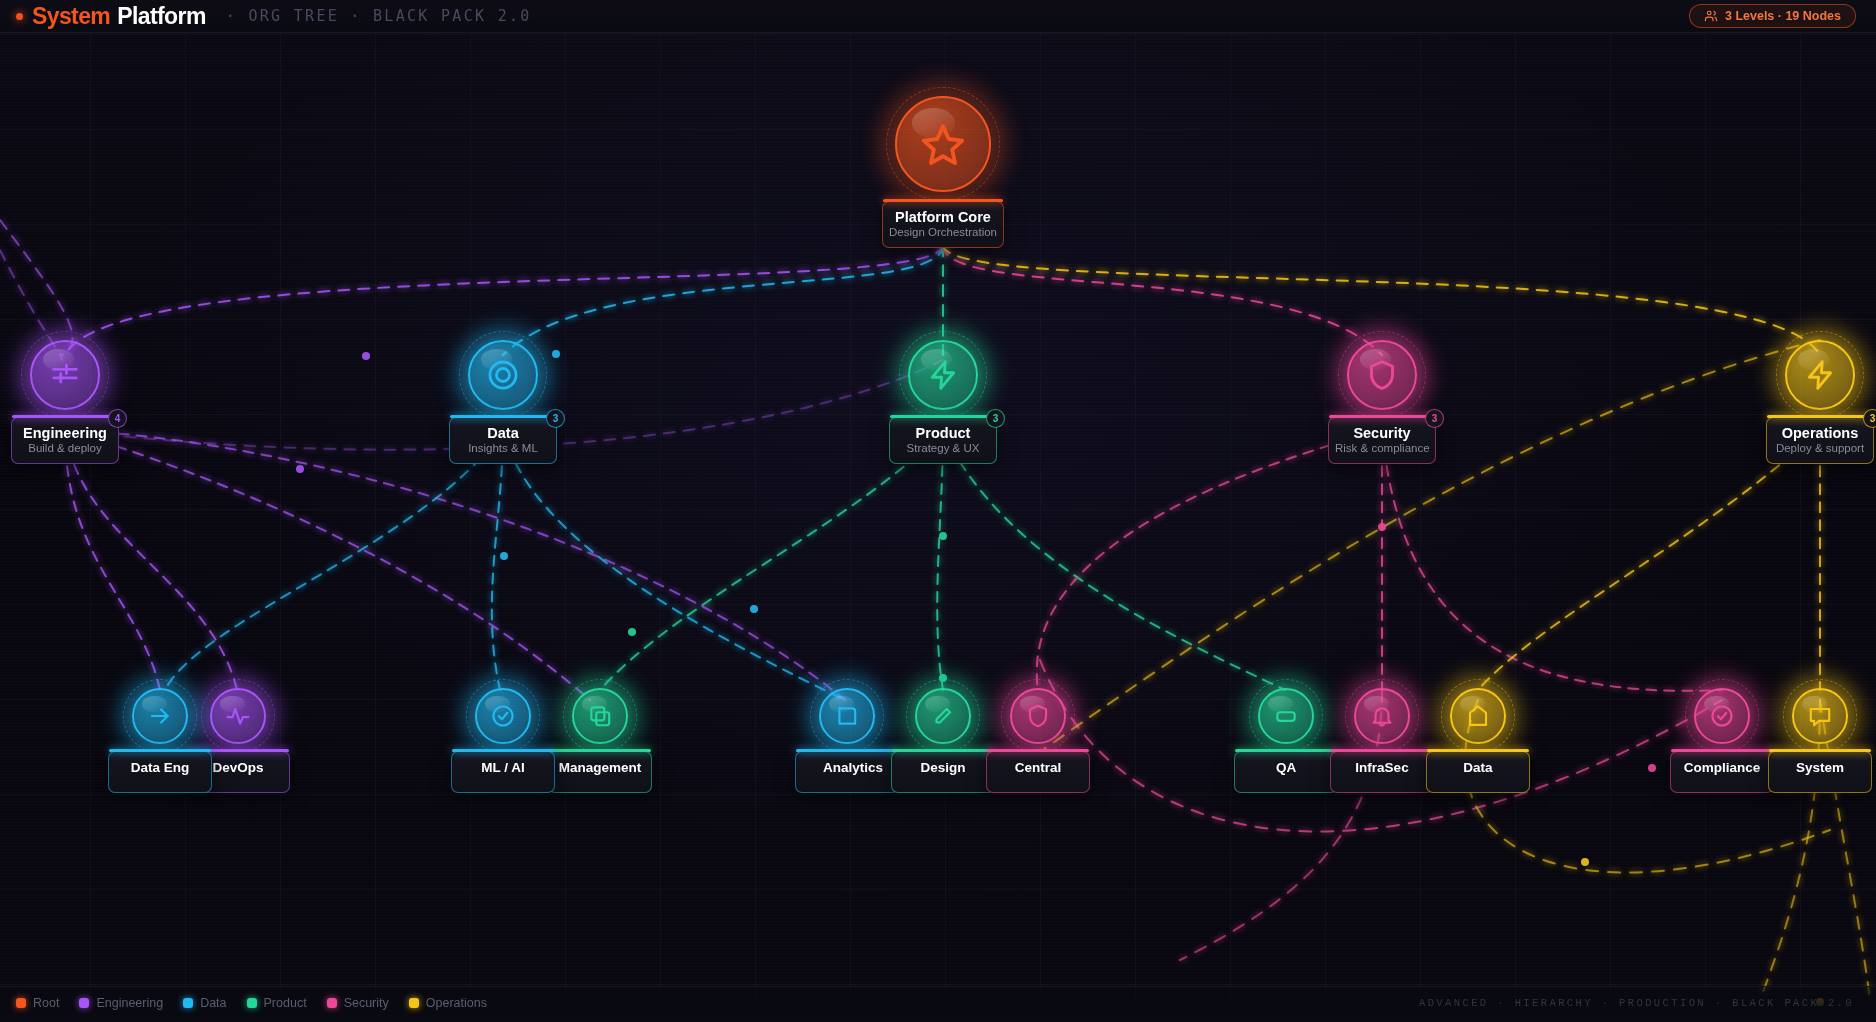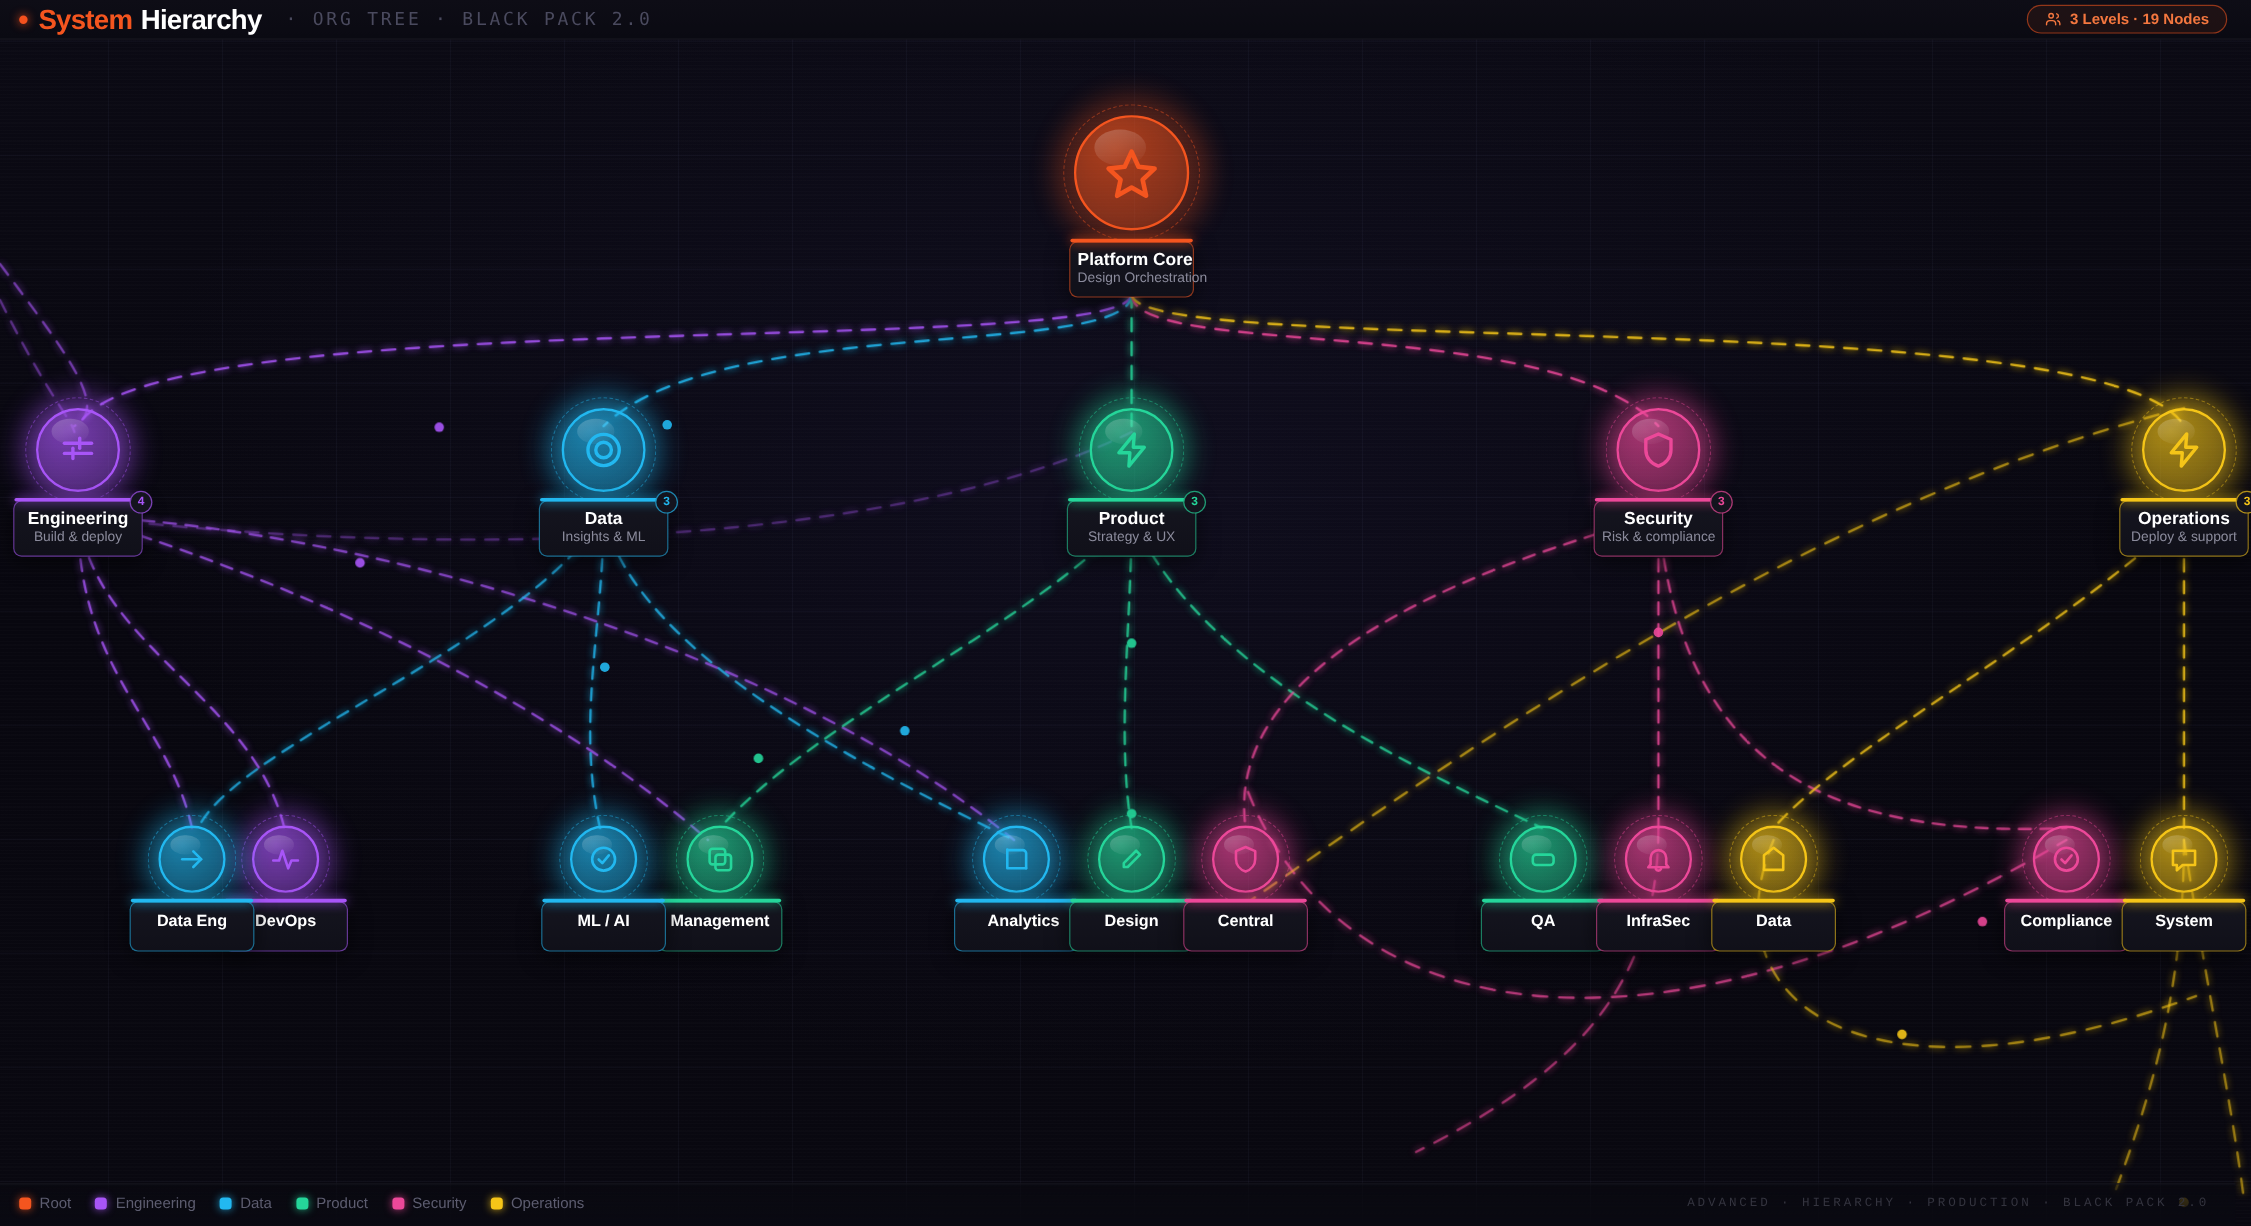--- a/index.html
+++ b/index.html
@@ -66,21 +66,21 @@
     display: flex; align-items: center; gap: 7px;
     height: 24px; padding: 0 14px;
     border: 1px solid rgba(244,85,31,0.55);
     border-radius: 13px;
     background: rgba(244,85,31,0.08);
     color: #f4773f; font-size: 12.5px; font-weight: 700;
   }
 
   
   #footer {
-    position: absolute; bottom: 0; left: 0; right: 13px; height: 36px;
+    position: absolute; bottom: 0; left: 0; right: 0; height: 36px;
     display: flex; align-items: center;
     padding: 0 22px 4px 16px;
     background: linear-gradient(180deg, #09091099 0%, #0a0a12 100%);
     border-top: 1px solid rgba(255,255,255,0.05);
     z-index: 30;
   }
   .legend { display: flex; align-items: center; gap: 20px; }
   .legend-item { display: flex; align-items: center; gap: 7px; }
   .legend-sw { width: 10px; height: 10px; border-radius: 3px; }
   .legend-lb { font-size: 12.5px; color: #5d5d70; }
@@ -230,21 +230,21 @@
   <div class="node lvl1" style="left:943px; top:98px; width:0;">
     <div class="node-orb" style="width:96px; height:96px; top:-2px;">
       <div class="orb-halo" style="inset:-16px; background:#f4551f;"></div>
       <div class="orb-ring-dash" style="border-color:#f4551f;"></div>
       <div class="orb-core" style="border-color:#f4551f; background:radial-gradient(circle at 35% 28%, rgba(244,85,31,0.55), rgba(244,85,31,0.18));">
         <svg width="46" height="46" viewBox="0 0 24 24" fill="none" stroke="#f4551f" stroke-width="2" stroke-linejoin="round">
           <polygon points="12,2.8 15,9.4 22,10.2 16.8,15 18.3,22 12,18.4 5.7,22 7.2,15 2,10.2 9,9.4"></polygon>
         </svg>
       </div>
     </div>
-    <div class="node-card" style="top:103px; width:104px; border-color:rgba(244,85,31,0.55);">
+    <div class="node-card" style="top:103px; width:122px; border-color:rgba(244,85,31,0.55);">
       <div class="card-topbar" style="background:#f4551f; box-shadow:0 0 9px #f4551f;"></div>
       <div class="card-title">Platform Core</div>
       <div class="card-sub">Design Orchestration</div>
     </div>
   </div>
 
   <div id="node-layer">
       <div class="node lvl1" style="left: 65px; top: 340px; width: 0px;">
         <div class="node-orb" style="width: 70px; height: 70px; top: 0px;">
           <div class="orb-halo" style="inset:-15px;background:#a855f7;"></div>
@@ -520,21 +520,21 @@
           <div class="card-title">System</div>
         </div>
       </div>
     </div>
 
   <div id="scanlines"></div>
 
   <div id="header">
     <div id="hdr-dot"></div>
     <div class="title-main">System</div>
-    <div class="title-sub">Hierarchy</div>
+    <div class="title-sub">Platform</div>
     <div id="hdr-meta">· ORG TREE · BLACK PACK 2.0</div>
     <div id="hdr-badge">
       <svg width="14" height="14" viewBox="0 0 24 24" fill="none" stroke="#f4773f" stroke-width="2" stroke-linecap="round" stroke-linejoin="round">
         <circle cx="9" cy="7" r="3.2"></circle>
           <path d="M2.5 20v-1.4a4.6 4.6 0 0 1 4.6-4.6h3.8a4.6 4.6 0 0 1 4.6 4.6V20"></path>
         <path d="M17 4.3a3.2 3.2 0 0 1 0 6.2M18.5 14.2a4.3 4.3 0 0 1 3 4.1V20"></path>
       </svg>
       <span>3 Levels · 19 Nodes</span>
     </div>
   </div>

